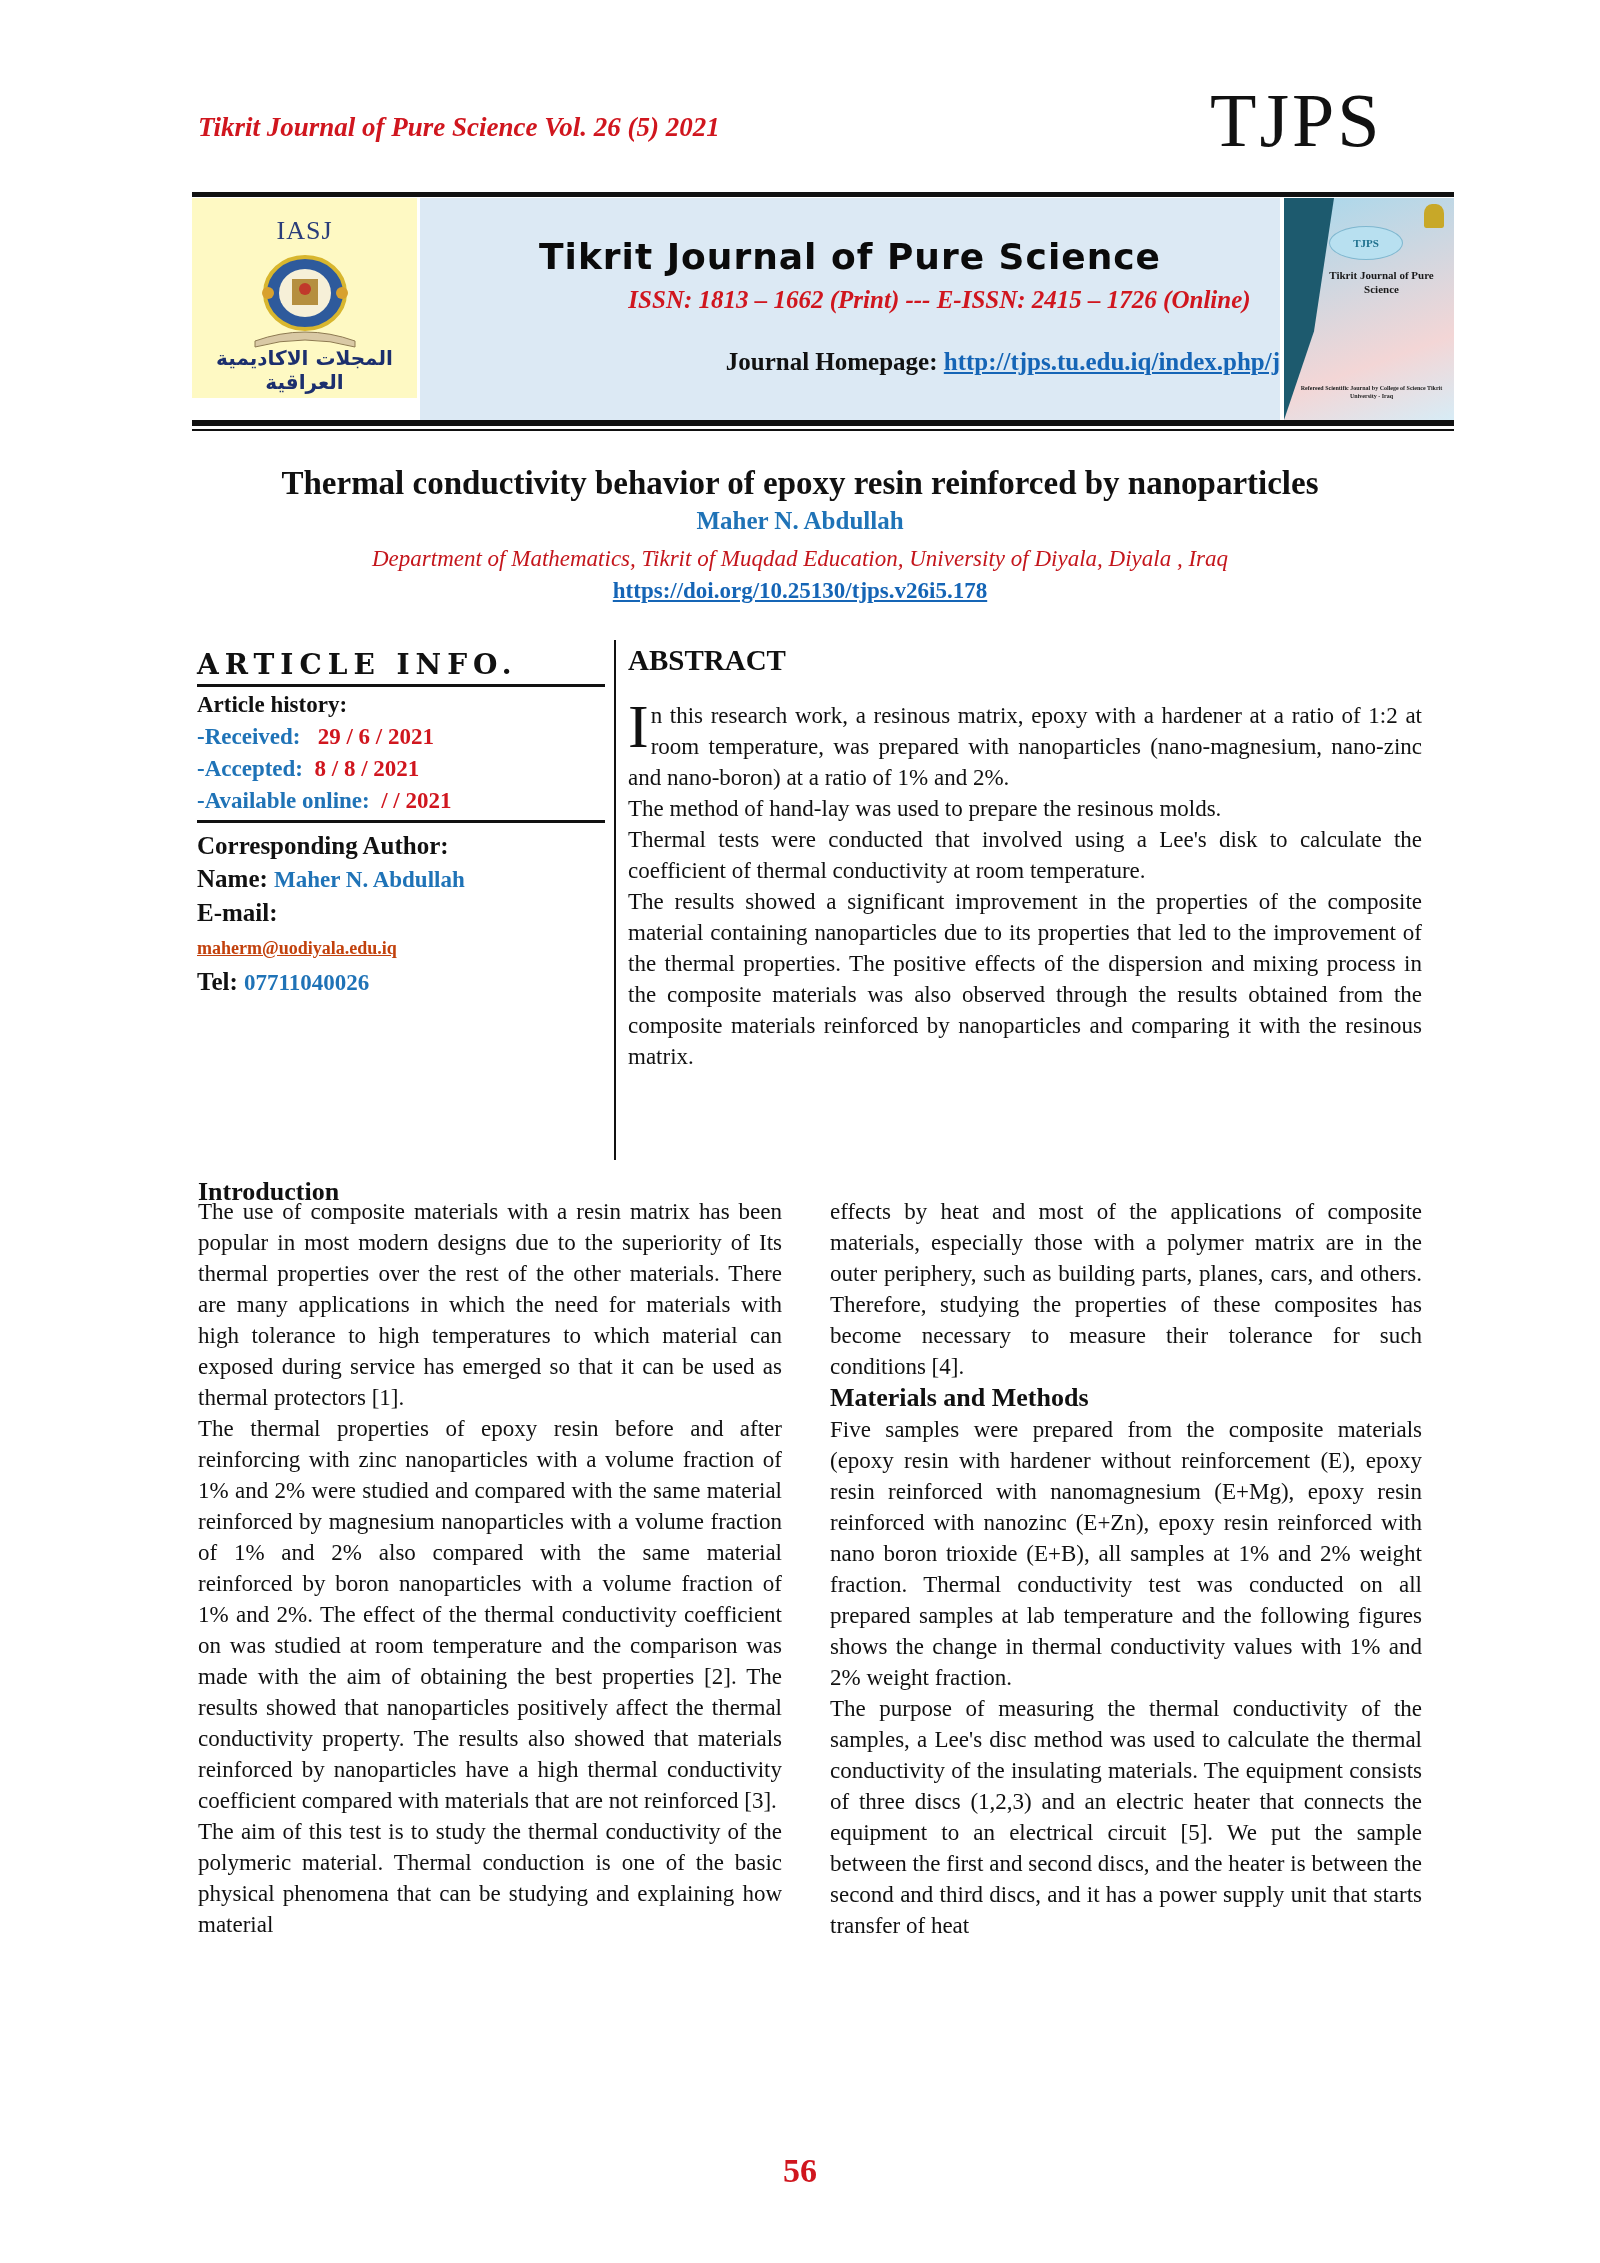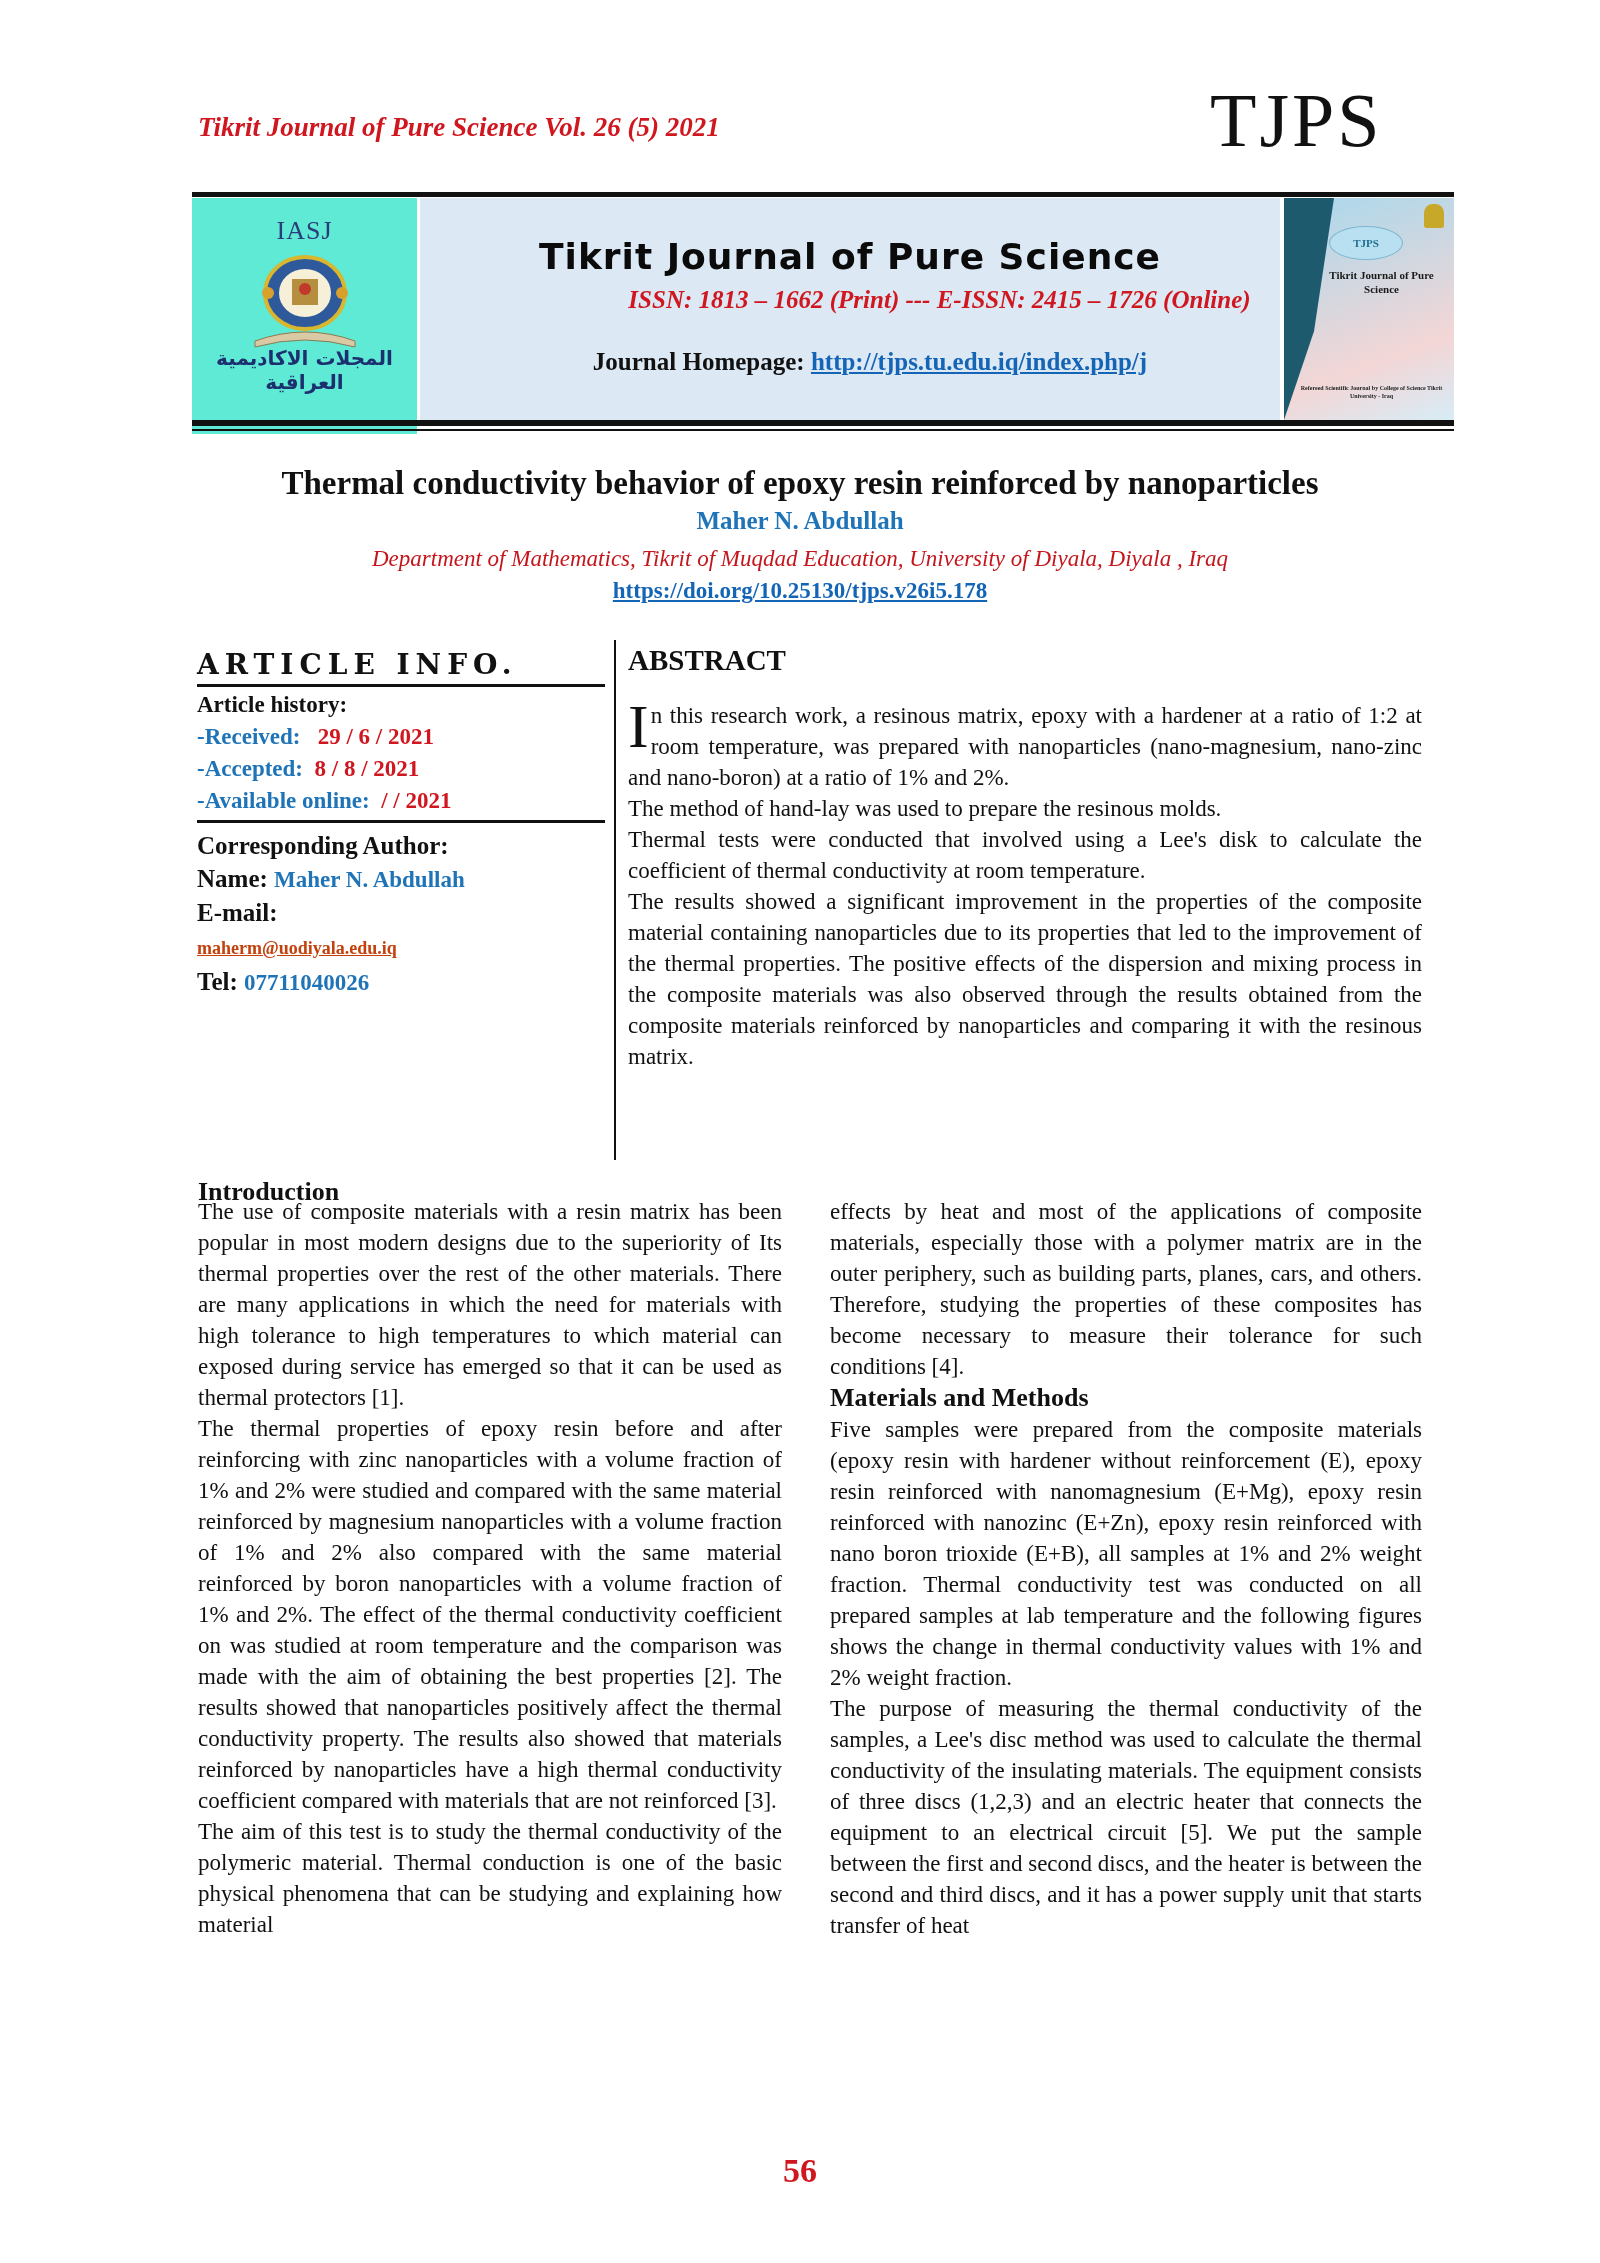--- a/index.html
+++ b/index.html
@@ -7,28 +7,28 @@
          font-family: "Liberation Serif", "DejaVu Serif", serif; color: #111; }
   .abs { position: absolute; }
 
   
   #running-head { left: 198px; top: 112px; font-size: 27px; font-style: italic; font-weight: bold; color: #d0161e; }
   #tjps-mark { left: 1210px; top: 82px; font-size: 76px; letter-spacing: 3px; color: #111; line-height: 1; }
 
   
   #rule-top { left: 192px; top: 192px; width: 1262px; height: 5px; background: #111; }
   #banner { left: 192px; top: 198px; width: 1262px; height: 222px; }
-  #iasj { left: 0; top: 0; width: 225px; height: 236px; background: #5eead4; }
+  #iasj { left: 0; top: 0; width: 225px; height: 200px; background: #fef9c3; }
   #iasj-text { left: 0; width: 225px; top: 18px; text-align: center; font-size: 26px; color: #2a3d7a; letter-spacing: 1px; }
   #iasj-emblem { left: 58px; top: 55px; width: 110px; height: 100px; }
   #iasj-arabic { left: 0; width: 225px; top: 148px; text-align: center; font-size: 20px; font-weight: bold; color: #1c2f6e; font-family: "DejaVu Sans", sans-serif; }
   #banner-center { left: 228px; top: 0; width: 860px; height: 222px; background: #dce9f4; }
   #journal-name { left: 0; width: 860px; top: 38px; text-align: center; font-family: "DejaVu Sans", sans-serif; font-weight: bold; font-size: 36px; color: #0b0b0b; letter-spacing: 1px; }
   #issn { left: 0; width: 1039px; top: 88px; text-align: center; font-style: italic; font-weight: bold; font-size: 25px; color: #d0161e; }
-  #homepage { left: 0; width: 860px; top: 150px; text-align: center; font-size: 25px; font-weight: bold; color: #111; margin-left: 20px; }
+  #homepage { left: 0; width: 860px; top: 150px; text-align: right; font-size: 25px; font-weight: bold; color: #111; }
   #homepage a { color: #1565b6; text-decoration: underline; }
   #cover { left: 1092px; top: 0; width: 170px; height: 222px; background: linear-gradient(160deg, #a8d8ec 0%, #f3d6d6 70%, #d7ecf6 100%); overflow: hidden; }
   #cover-dark { left: 0; top: 0; width: 50px; height: 222px; background: #1d5a6e; clip-path: polygon(0 0, 100% 0, 60% 60%, 0 100%); }
   #cover-oval { left: 45px; top: 28px; width: 72px; height: 32px; border-radius: 50%; background: #b8e0f0; border: 1px solid #7fb7cf; text-align: center; font-size: 11px; font-weight: bold; color: #1e6f8c; line-height: 32px; }
   #cover-title { left: 30px; top: 70px; width: 135px; text-align: center; font-size: 11px; font-weight: bold; color: #1a1a1a; line-height: 14px; }
   #cover-footer { left: 10px; top: 186px; width: 155px; text-align: center; font-size: 6px; font-weight: bold; color: #222; line-height: 8px; }
   #cover-crest { left: 140px; top: 6px; width: 20px; height: 24px; background: #c8a828; border-radius: 40% 40% 10% 10%; }
   #rule-bot1 { left: 192px; top: 420px; width: 1262px; height: 6px; background: #111; }
   #rule-bot2 { left: 192px; top: 429px; width: 1262px; height: 2px; background: #111; }
 

